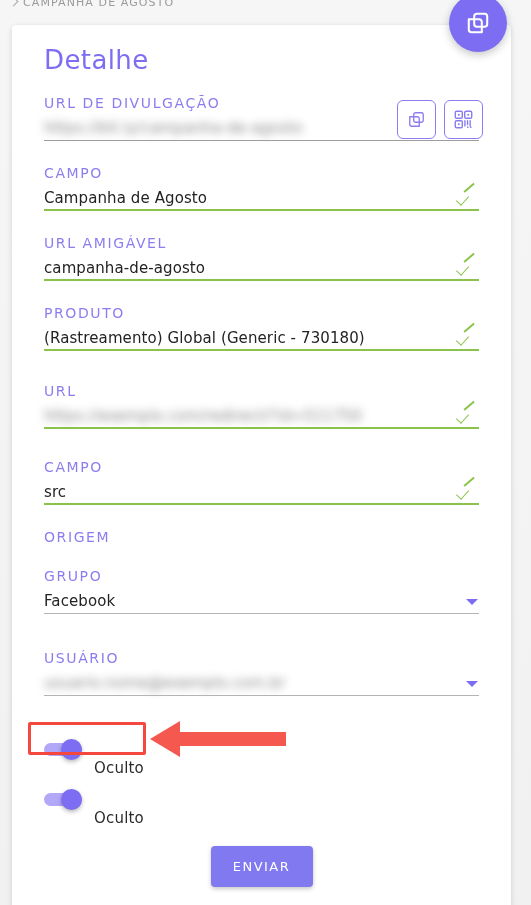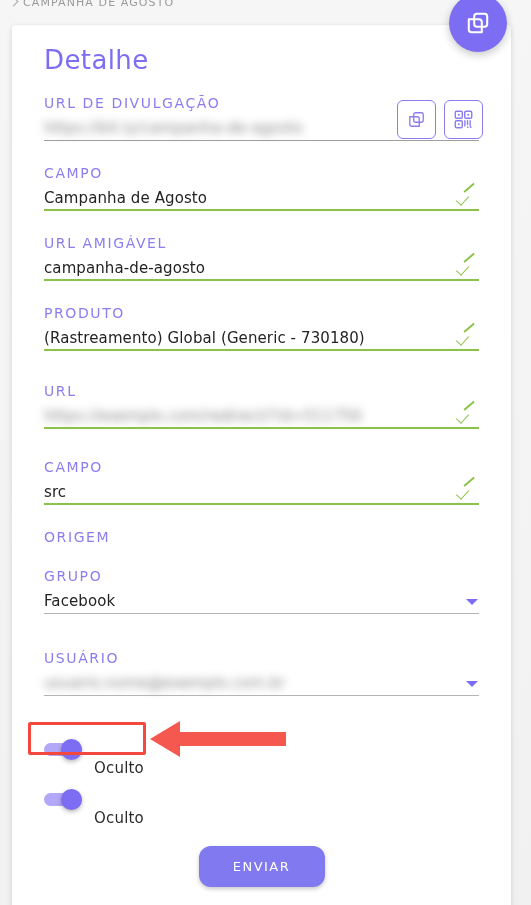--- a/index.html
+++ b/index.html
@@ -226,23 +226,23 @@
   
   .submit-wrap {
     display: flex;
     justify-content: center;
     margin-top: 32px;
   }
   .submit-btn {
     background: #8179f0;
     color: #ffffff;
     border: none;
-    border-radius: 12px;
+    border-radius: 4px;
     padding: 13px 0;
-    width: 126px;
+    width: 102px;
     font-family: "DejaVu Sans", sans-serif;
     font-size: 13px;
     letter-spacing: 1.5px;
     box-shadow: 0 2px 4px rgba(0,0,0,.22);
   }
 
   
   .anno-box {
     position: absolute;
     left: 28px;

